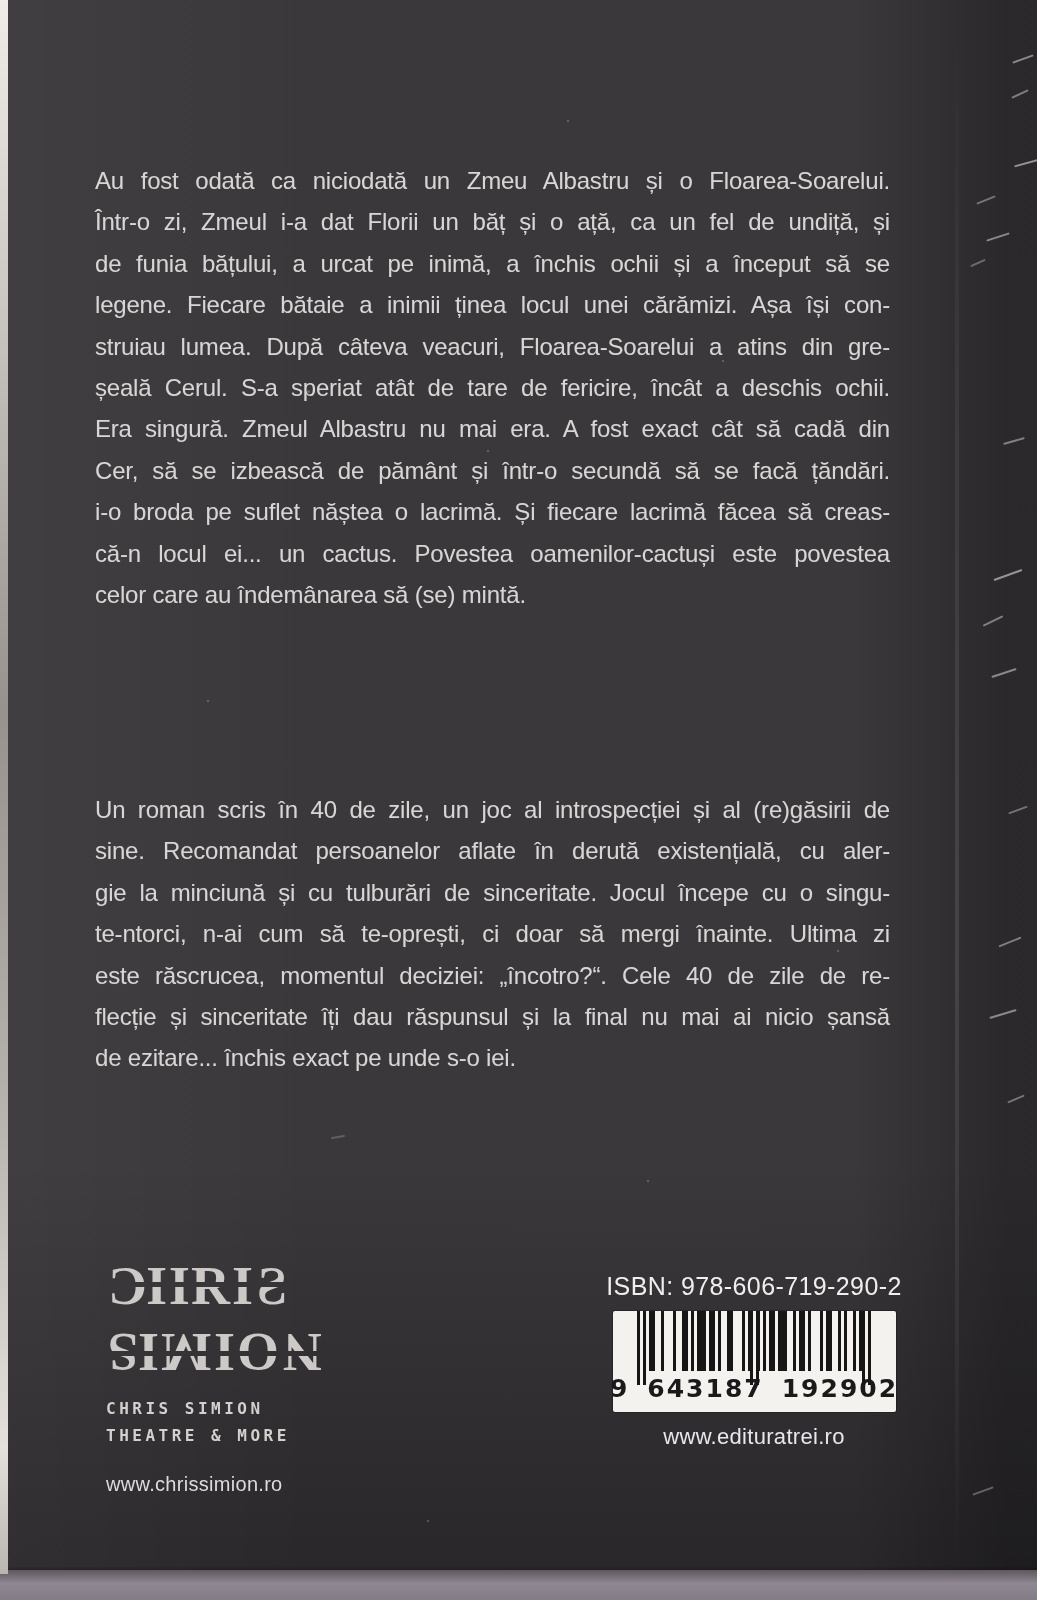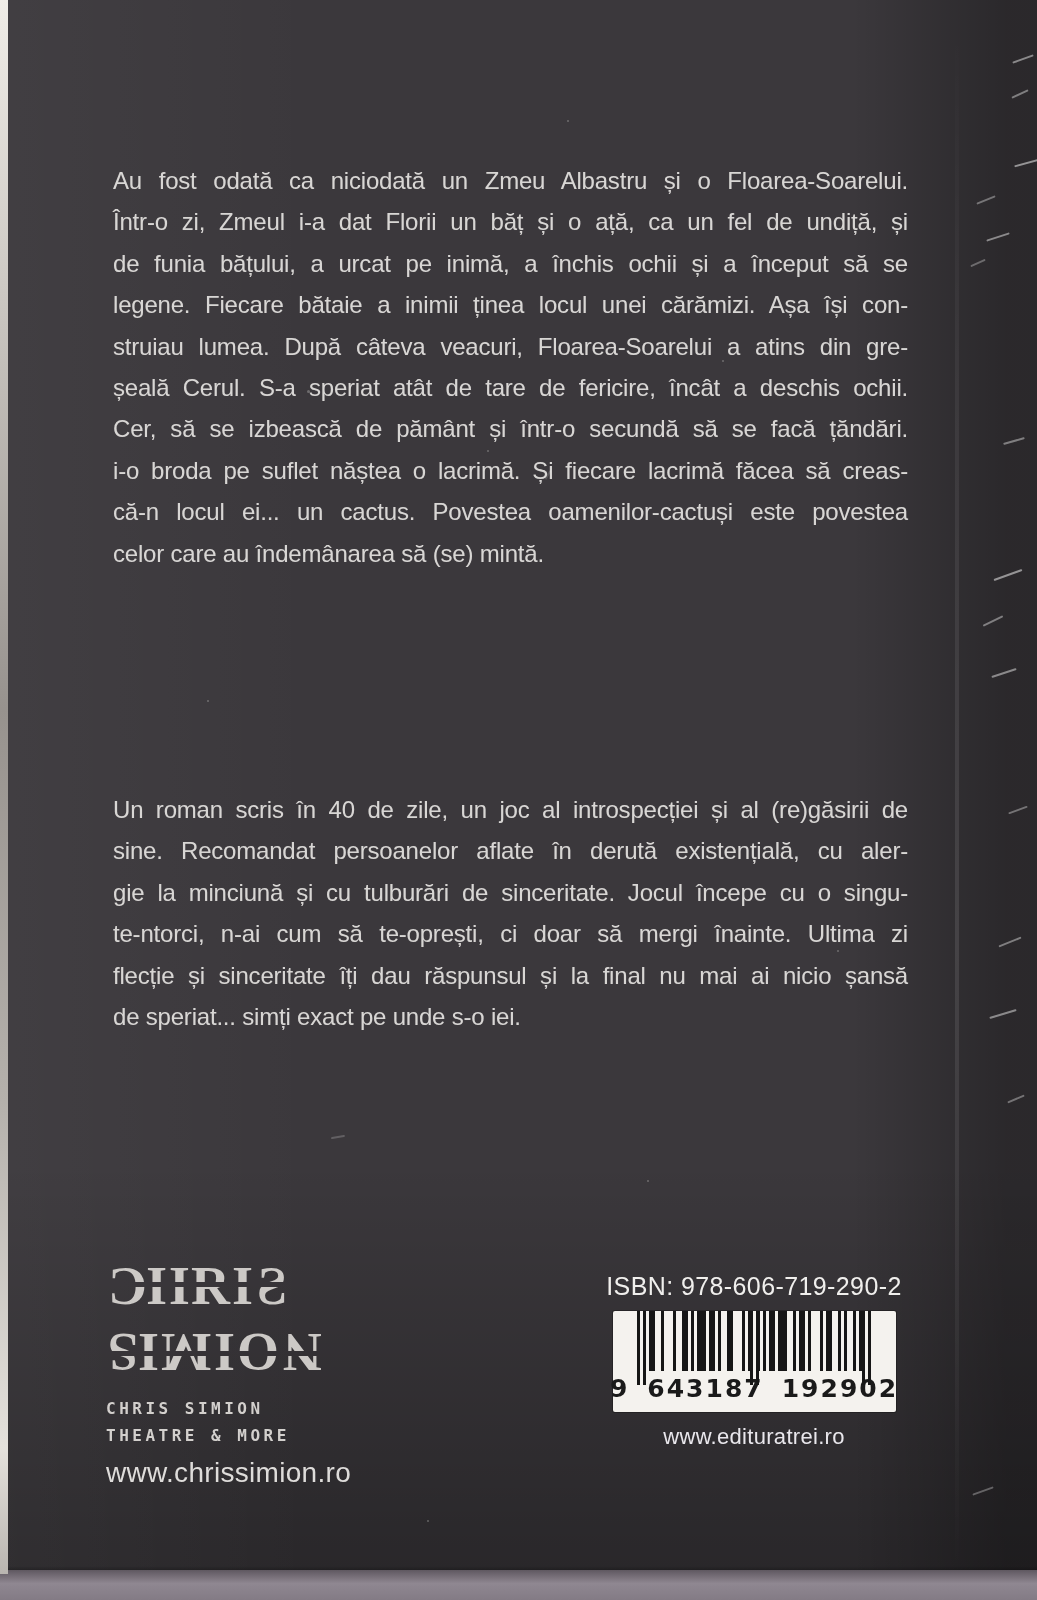--- a/index.html
+++ b/index.html
@@ -33,21 +33,21 @@
   
   .crease{
     position:absolute;top:0;bottom:0;left:948px;width:4px;
     background:linear-gradient(to bottom,transparent 2%,rgba(255,255,255,0.06) 25%,rgba(255,255,255,0.10) 60%,rgba(255,255,255,0.05) 85%,transparent);
   }
   .glint{position:absolute;width:2px;border-radius:2px;background:#fff;}
   .speck{position:absolute;border-radius:50%;background:#cfcdca;}
 
   
   .copy{
-    position:absolute;left:106px;width:795px;color:#d8d6d4;
+    position:absolute;left:88px;width:795px;color:#d8d6d4;
     font-size:24px;line-height:41.4px;letter-spacing:-0.2px;
     text-shadow:0 0 1px rgba(255,255,255,0.12);
   }
   .copy .line{white-space:nowrap;}
   .copy .line.just{white-space:normal;text-align:justify;text-align-last:justify;}
   #synopsis{top:160px;}
   #blurb{top:789px;}
 
   
   .logo{position:absolute;left:99px;top:1253px;color:#ccc9c6;}
@@ -60,21 +60,21 @@
     background:linear-gradient(#ccc9c6 0 44%,rgba(0,0,0,0) 44% 52%,#ccc9c6 52% 100%);
     -webkit-background-clip:text;background-clip:text;color:transparent;
   }
   .wordmark span.fx{transform:scaleX(-1);}
   .wordmark span.fy{transform:scaleY(-1);}
   .wordmark span.fxy{transform:scale(-1,-1);}
   .logo-caption{
     font-family:"DejaVu Sans Mono",monospace;font-weight:bold;
     font-size:16px;letter-spacing:3.5px;line-height:27px;margin-top:10px;color:#d3d0cd;
   }
-  .logo-site{font-size:28px;color:#dedcda;margin-top:8px;letter-spacing:0.3px;}
+  .logo-site{font-size:20px;color:#dedcda;margin-top:24px;letter-spacing:0.3px;}
 
   
   .isbn-area{position:absolute;left:599px;top:1272px;width:296px;text-align:center;}
   .isbn-label{font-size:25px;color:#f0efed;letter-spacing:0.4px;}
   .barcode-box{
     position:relative;margin:10px auto 0;width:283px;height:101px;
     background:#f4f2ee;border-radius:2px;box-shadow:0 0 0 1px rgba(0,0,0,0.25);
   }
   .bars-wrap{position:relative;width:234px;height:60px;margin:9px auto 0;}
   .bars{display:flex;height:60px;}
@@ -98,33 +98,35 @@
 
   <div class="book">
 
     <div class="copy" id="synopsis">
         <div class="line just">Au fost odată ca niciodată un Zmeu Albastru și o Floarea-Soarelui.</div>
         <div class="line just">Într-o zi, Zmeul i-a dat Florii un băț și o ață, ca un fel de undiță, și</div>
         <div class="line just">de funia bățului, a urcat pe inimă, a închis ochii și a început să se</div>
         <div class="line just">legene. Fiecare bătaie a inimii ținea locul unei cărămizi. Așa își con-</div>
         <div class="line just">struiau lumea. După câteva veacuri, Floarea-Soarelui a atins din gre-</div>
         <div class="line just">șeală Cerul. S-a speriat atât de tare de fericire, încât a deschis ochii.</div>
+        <div class="line just">Era singură. Zmeul Albastru nu mai era. A fost exact cât să cadă din</div>
         <div class="line just">Cer, să se izbească de pământ și într-o secundă să se facă țăndări.</div>
         <div class="line just">i-o broda pe suflet năștea o lacrimă. Și fiecare lacrimă făcea să creas-</div>
         <div class="line just">că-n locul ei... un cactus. Povestea oamenilor-cactuși este povestea</div>
         <div class="line">celor care au îndemânarea să (se) mintă.</div>
       </div>
 
     <div class="copy" id="blurb">
         <div class="line just">Un roman scris în 40 de zile, un joc al introspecției și al (re)găsirii de</div>
         <div class="line just">sine. Recomandat persoanelor aflate în derută existențială, cu aler-</div>
         <div class="line just">gie la minciună și cu tulburări de sinceritate. Jocul începe cu o singu-</div>
         <div class="line just">te-ntorci, n-ai cum să te-oprești, ci doar să mergi înainte. Ultima zi</div>
+        <div class="line just">este răscrucea, momentul deciziei: „încotro?“. Cele 40 de zile de re-</div>
         <div class="line just">flecție și sinceritate îți dau răspunsul și la final nu mai ai nicio șansă</div>
-        <div class="line">de speriat... simți exact pe unde s-o iei.</div>
+        <div class="line">de ezitare... închis exact pe unde s-o iei.</div>
       </div>
 
     <div class="logo">
       <div class="wordmark"><span class="fx">C</span><span>H</span><span>R</span><span>I</span><span class="fx">S</span></div>
       <div class="wordmark"><span class="fxy">S</span><span class="fy">I</span><span class="fy">M</span><span class="fy">I</span><span class="fy">O</span><span class="fxy">N</span></div>
       <div class="logo-caption">
         <div>CHRIS SIMION</div>
         <div>THEATRE &amp; MORE</div>
       </div>
       <div class="logo-site">www.chrissimion.ro</div>

